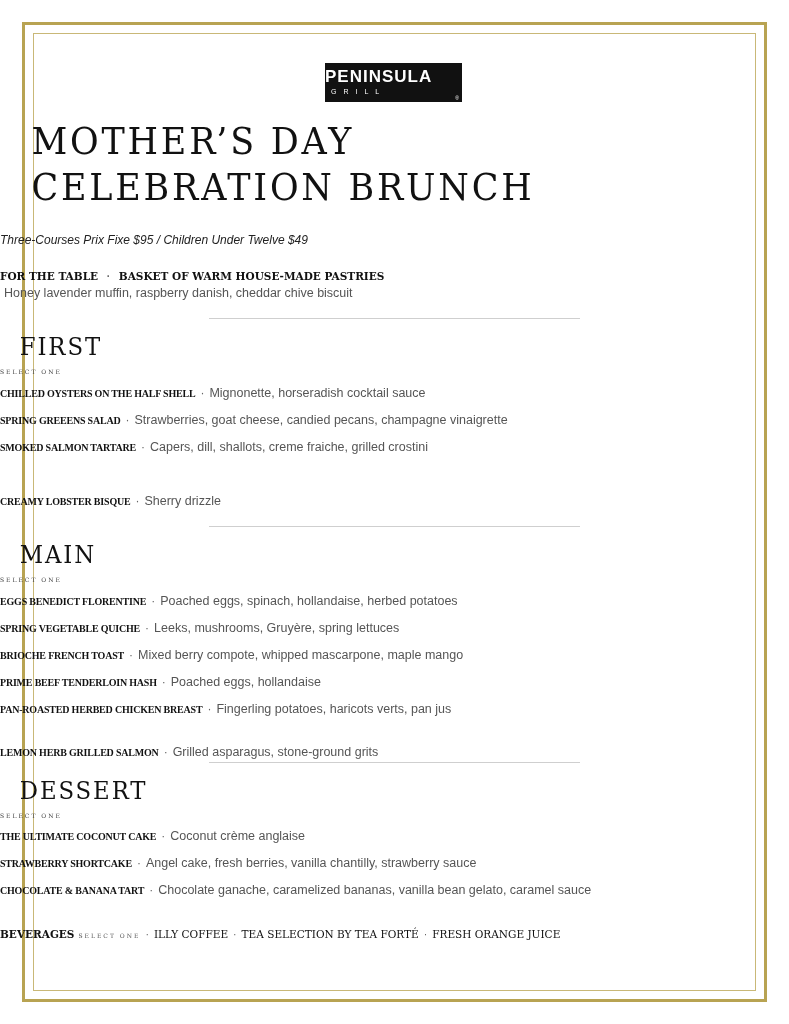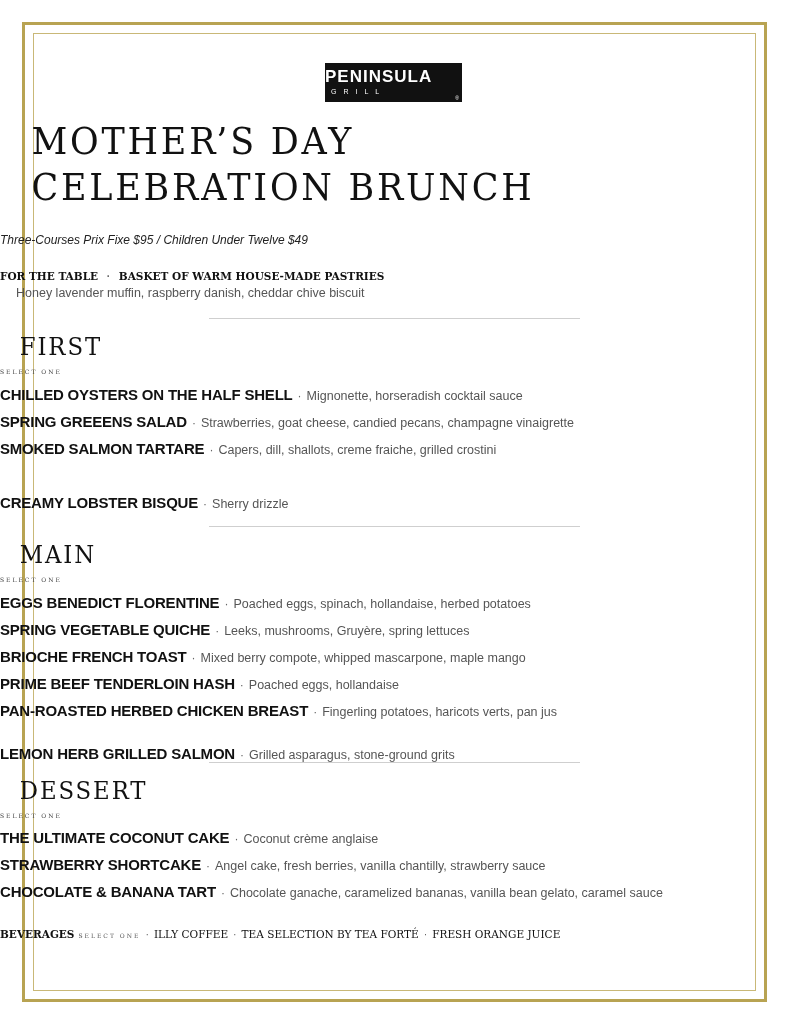--- a/index.html
+++ b/index.html
@@ -39,41 +39,41 @@
   }
   .prix {
     position: absolute; left: 0; right: 0; top: 233px;
     font-family: "Liberation Sans", sans-serif; font-style: italic; font-size: 12px; color: #222;
   }
   .table-head {
     position: absolute; left: 0; right: 0; top: 270px;
     font-family: "DejaVu Serif", serif; font-weight: bold; font-size: 10.5px; color: #111;
   }
   .table-desc {
-    position: absolute; left: 16px; right: 0; top: 286px;
+    position: absolute; left: 4px; right: 0; top: 286px;
     font-family: "Liberation Sans", sans-serif; font-size: 12.5px; color: #555;
   }
   .divider {
     position: absolute; left: 209px; width: 371px; height: 1px; background: #cfcfcf;
   }
   .section-title {
     position: absolute; left: 0; right: 0;
     font-family: "DejaVu Serif", serif; font-size: 24px; letter-spacing: 2px; color: #111;
     transform: scaleX(0.95);
   }
   .select-one {
     position: absolute; left: 0; right: 0;
     font-family: "DejaVu Serif", serif; font-size: 6px; letter-spacing: 2px; color: #444;
   }
   .item {
     position: absolute; left: 0; right: 0; white-space: nowrap;
     font-size: 12px;
   }
   .item-name {
-    font-family: Liberation Sans, sans-serif; font-weight: bold; font-size: 15px; color: #111;
+    font-family: Liberation Serif, serif; font-weight: bold; font-size: 10px; color: #111;
     letter-spacing: -0.2px;
   }
   .item-extra { font-family: "DejaVu Serif", serif; font-size: 10px; color: #333; }
   .sep { color: #666; margin: 0 5px; font-family: "Liberation Sans", sans-serif; }
   .item-desc { font-family: "Liberation Sans", sans-serif; font-size: 12.5px; color: #555; }
   .bev {
     position: absolute; left: 0; right: 0; top: 928px; white-space: nowrap;
     font-family: "DejaVu Serif", serif; font-weight: normal; font-size: 10.5px; color: #111;
   }
   .bev-label { font-weight: bold; }

